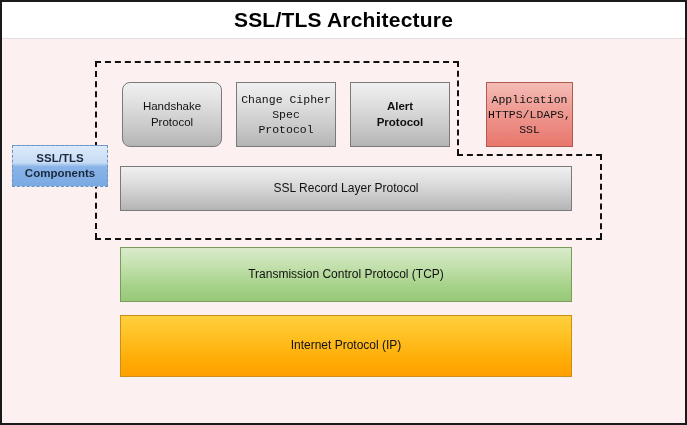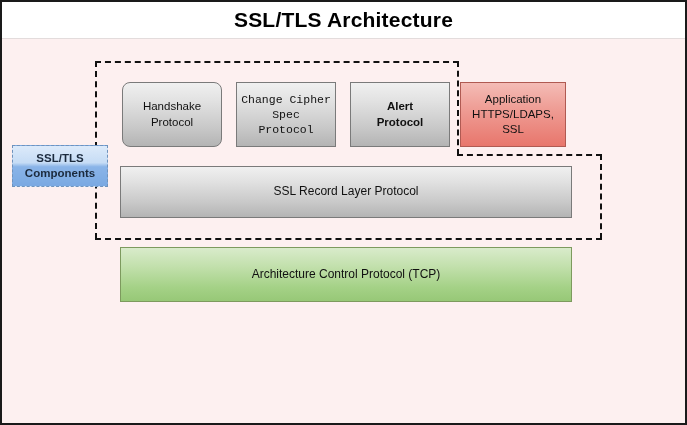--- a/index.html
+++ b/index.html
@@ -83,22 +83,22 @@
     border: 1px solid #c98f18;
   }
   .box-blue {
     background: linear-gradient(to bottom, #dceafa 0%, #c6dcf5 42%, #8ab4e8 52%, #7aa9e2 100%);
     border: 1px dashed #6f93bd;
   }
 
   #box-handshake { left: 120px; top: 80px; width: 100px; height: 65px; border-radius: 8px; }
   #box-changecipher { left: 234px; top: 80px; width: 100px; height: 65px; font-family: Liberation Mono, monospace; }
   #box-alert { left: 348px; top: 80px; width: 100px; height: 65px; font-weight: bold; }
-  #box-application { left: 458px; top: 80px; width: 106px; height: 65px; }
-  #box-record { left: 118px; top: 164px; width: 452px; height: 52px; font-size: 12px; }
+  #box-application { left: 484px; top: 80px; width: 87px; height: 65px; font-family: Liberation Mono, monospace; }
+  #box-record { left: 118px; top: 164px; width: 452px; height: 45px; font-size: 12px; }
   #box-tcp { left: 118px; top: 245px; width: 452px; height: 55px; font-size: 12px; }
   #box-ip { left: 118px; top: 313px; width: 452px; height: 62px; font-size: 12px; }
   #box-components {
     left: 10px; top: 143px; width: 96px; height: 42px;
     font-size: 11.5px; font-weight: bold; color: #1b2a3d;
   }
 
   
   #dash-top       { left: 93px;  top: 59px;  width: 364px; }
   #dash-left      { left: 93px;  top: 59px;  height: 178px; }
@@ -157,17 +157,20 @@
       <div>HTTPS/LDAPS,</div>
       <div>SSL</div>
     </div>
   </div>
 
   <div class="box box-gray" id="box-record">
     <span>SSL Record Layer Protocol</span>
   </div>
 
   <div class="box box-green" id="box-tcp">
-    <span>Architecture Control Protocol (TCP)</span>
+    <span>Transmission Control Protocol (TCP)</span>
   </div>
 
+  <div class="box box-orange" id="box-ip">
+    <span>Internet Protocol (IP)</span>
+  </div>
 
 </div>
 
 </body></html>

